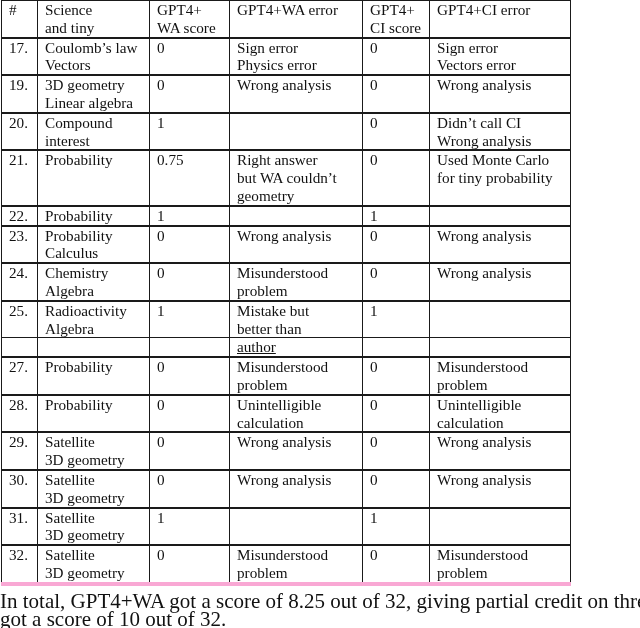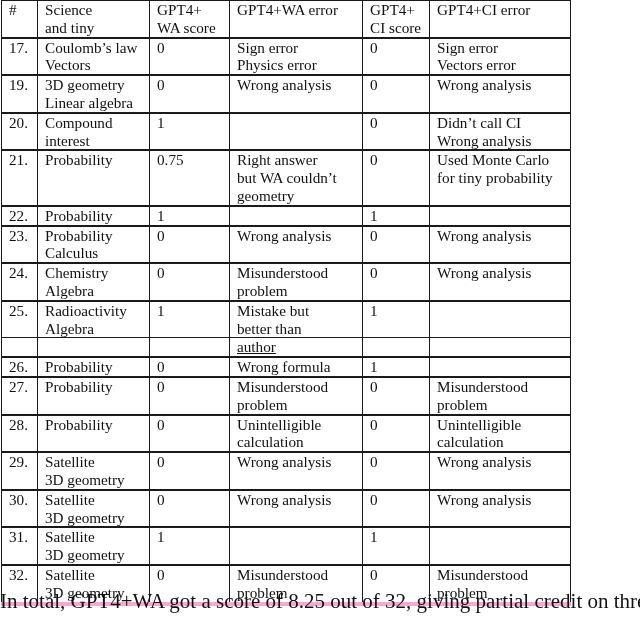--- a/index.html
+++ b/index.html
@@ -337,40 +337,20 @@
           </td>
           <td>
             <span class="line"></span>
           </td>
           <td>
             <span class="line"></span>
           </td>
         </tr>
         <tr class="row-top">
           <td class="num">
-            <span class="line">26.</span>
-          </td>
-          <td>
-            <span class="line">Probability</span>
-          </td>
-          <td>
-            <span class="line">0</span>
-          </td>
-          <td>
-            <span class="line">Wrong formula</span>
-          </td>
-          <td>
-            <span class="line">1</span>
-          </td>
-          <td>
-            <span class="line"></span>
-          </td>
-        </tr>
-        <tr class="row-top">
-          <td class="num">
             <span class="line">27.</span>
             <span class="line"></span>
           </td>
           <td>
             <span class="line">Probability</span>
             <span class="line"></span>
           </td>
           <td>
             <span class="line">0</span>
             <span class="line"></span>
@@ -516,14 +496,15 @@
           <td>
             <span class="line">Misunderstood</span>
             <span class="line">problem</span>
           </td>
         </tr>
       </tbody>
   </table>
 
   <div class="footnote">
     <span class="line">In total, GPT4+WA got a score of 8.25 out of 32, giving partial credit on three problems; GPT4+CI</span>
+    <span class="line">got a score of 10 out of 32.</span>
   </div>
 </div>
 
 </body></html>

